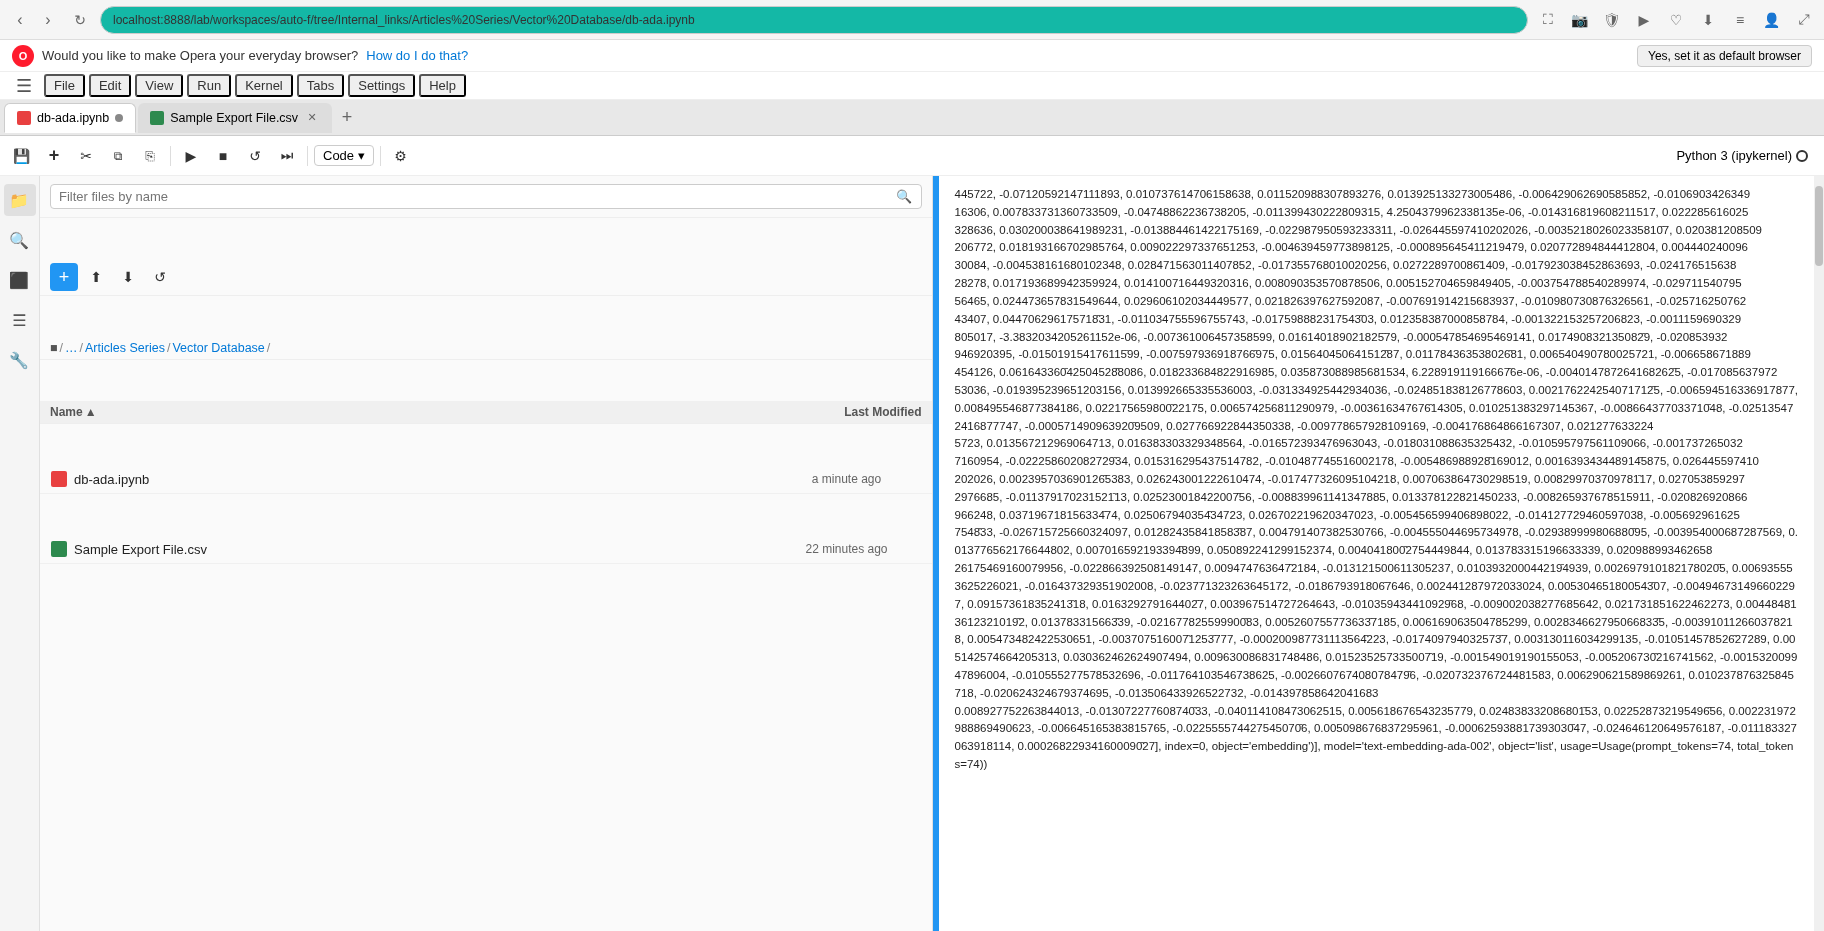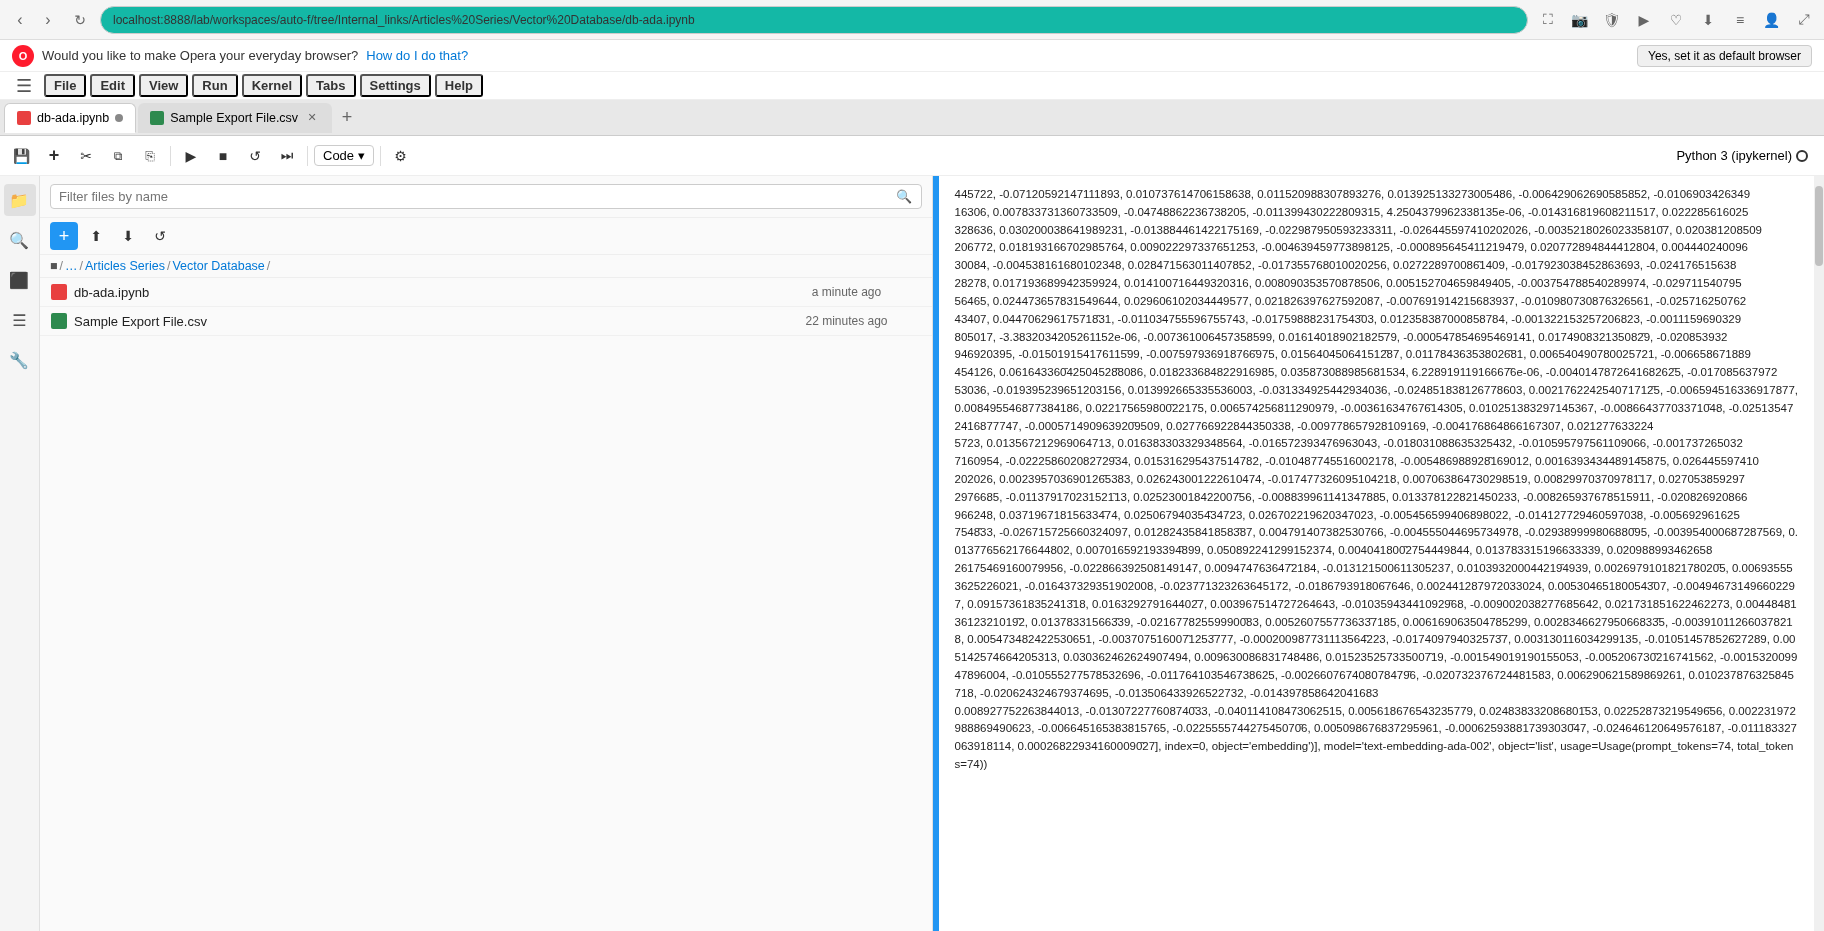--- a/index.html
+++ b/index.html
@@ -28,21 +28,21 @@
     .opera-logo { width: 22px; height: 22px; background: #ff1b2d; border-radius: 50%; display: flex; align-items: center; justify-content: center; color: white; font-weight: bold; font-size: 11px; }
     .promo-text { color: #333; }
     .promo-link { color: #0078d7; text-decoration: none; }
     .promo-btn { margin-left: auto; background: #f0f0f0; border: 1px solid #ccc; border-radius: 4px; padding: 3px 10px; font-size: 12px; cursor: pointer; }
 
     
     .menu-bar {
       display: flex; align-items: center; height: 28px; background: #fff;
       border-bottom: 1px solid #eee; padding: 0 8px; gap: 4px;
     }
-    .menu-item { padding: 2px 8px; font-size: 13px; cursor: pointer; color: #333; border-radius: 3px; font-weight: bold; }
+    .menu-item { padding: 2px 8px; font-size: 13px; cursor: pointer; color: #333; border-radius: 3px; }
 
     
     .tab-bar {
       display: flex; align-items: center; background: #e8e8e8; height: 36px;
       border-bottom: 1px solid #ccc; padding: 0 4px; gap: 2px;
     }
     .tab {
       display: flex; align-items: center; gap: 6px; padding: 0 12px; height: 30px;
       border-radius: 6px 6px 0 0; font-size: 12.5px; cursor: pointer; position: relative;
     }
@@ -59,21 +59,21 @@
     }
     .toolbar-btn { width: 28px; height: 28px; border: 1px solid transparent; background: none; cursor: pointer; border-radius: 4px; font-size: 14px; display: flex; align-items: center; justify-content: center; color: #333; }
     .toolbar-divider { width: 1px; height: 20px; background: #ddd; margin: 0 2px; }
     .kernel-dropdown { display: flex; align-items: center; gap: 4px; margin-left: auto; font-size: 13px; cursor: pointer; padding: 3px 8px; border-radius: 4px; }
     .kernel-status { width: 12px; height: 12px; border: 2px solid #333; border-radius: 50%; }
     .left-panel-icons { width: 40px; min-width: 40px; border-right: 1px solid #e0e0e0; display: flex; flex-direction: column; align-items: center; padding-top: 8px; gap: 8px; background: #f5f5f5; }
     .side-icon { width: 32px; height: 32px; border: none; background: none; cursor: pointer; border-radius: 4px; font-size: 16px; display: flex; align-items: center; justify-content: center; color: #555; }
     .side-icon.active { background: #e0e0e0; }
 
     
-    .file-browser { flex: 1; display: flex; flex-direction: column; overflow: hidden; }
+    .file-browser { flex: 1; display: flex; flex-direction: column; overflow: hidden; gap: 41px; }
     .search-bar-container { padding: 8px 10px; border-bottom: 1px solid #eee; }
     .search-input { border: none; outline: none; flex: 1; font-size: 13px; color: #666; background: transparent; }
     .search-icon { color: #888; font-size: 13px; }
 
     .path-bar { padding: 4px 10px; font-size: 12.5px; color: #555; display: flex; align-items: center; gap: 2px; border-bottom: 1px solid #eee; }
     .path-item { cursor: pointer; color: #0078d7; }
     .path-sep { color: #888; }
 
     .file-list-header { display: flex; padding: 4px 10px; font-size: 12px; color: #555; font-weight: 600; border-bottom: 1px solid #eee; background: #f0f0f0; }
     .col-name { flex: 1; }
@@ -196,20 +196,27 @@
         <span style="cursor:pointer;">■</span>
         <span class="path-sep"> / </span>
         <span class="path-item">…</span>
         <span class="path-sep"> / </span>
         <span class="path-item">Articles Series</span>
         <span class="path-sep"> / </span>
         <span class="path-item">Vector Database</span>
         <span class="path-sep"> / </span>
       </div>
 
+      <div class="file-list-header">
+        <span class="col-name" style="cursor:pointer;display:flex;align-items:center;gap:2px;">
+          <span>Name</span>
+          <span>▲</span>
+        </span>
+        <span class="col-modified" style="cursor:pointer;">Last Modified</span>
+      </div>
 
       <div class="file-item">
         <div class="file-item-icon">
           <span style="display:inline-block;width:16px;height:16px;background:#e84040;border-radius:2px;"></span>
         </div>
         <span class="file-item-name">db-ada.ipynb</span>
         <span class="file-item-time">a minute ago</span>
       </div>
       <div class="file-item">
         <div class="file-item-icon">

